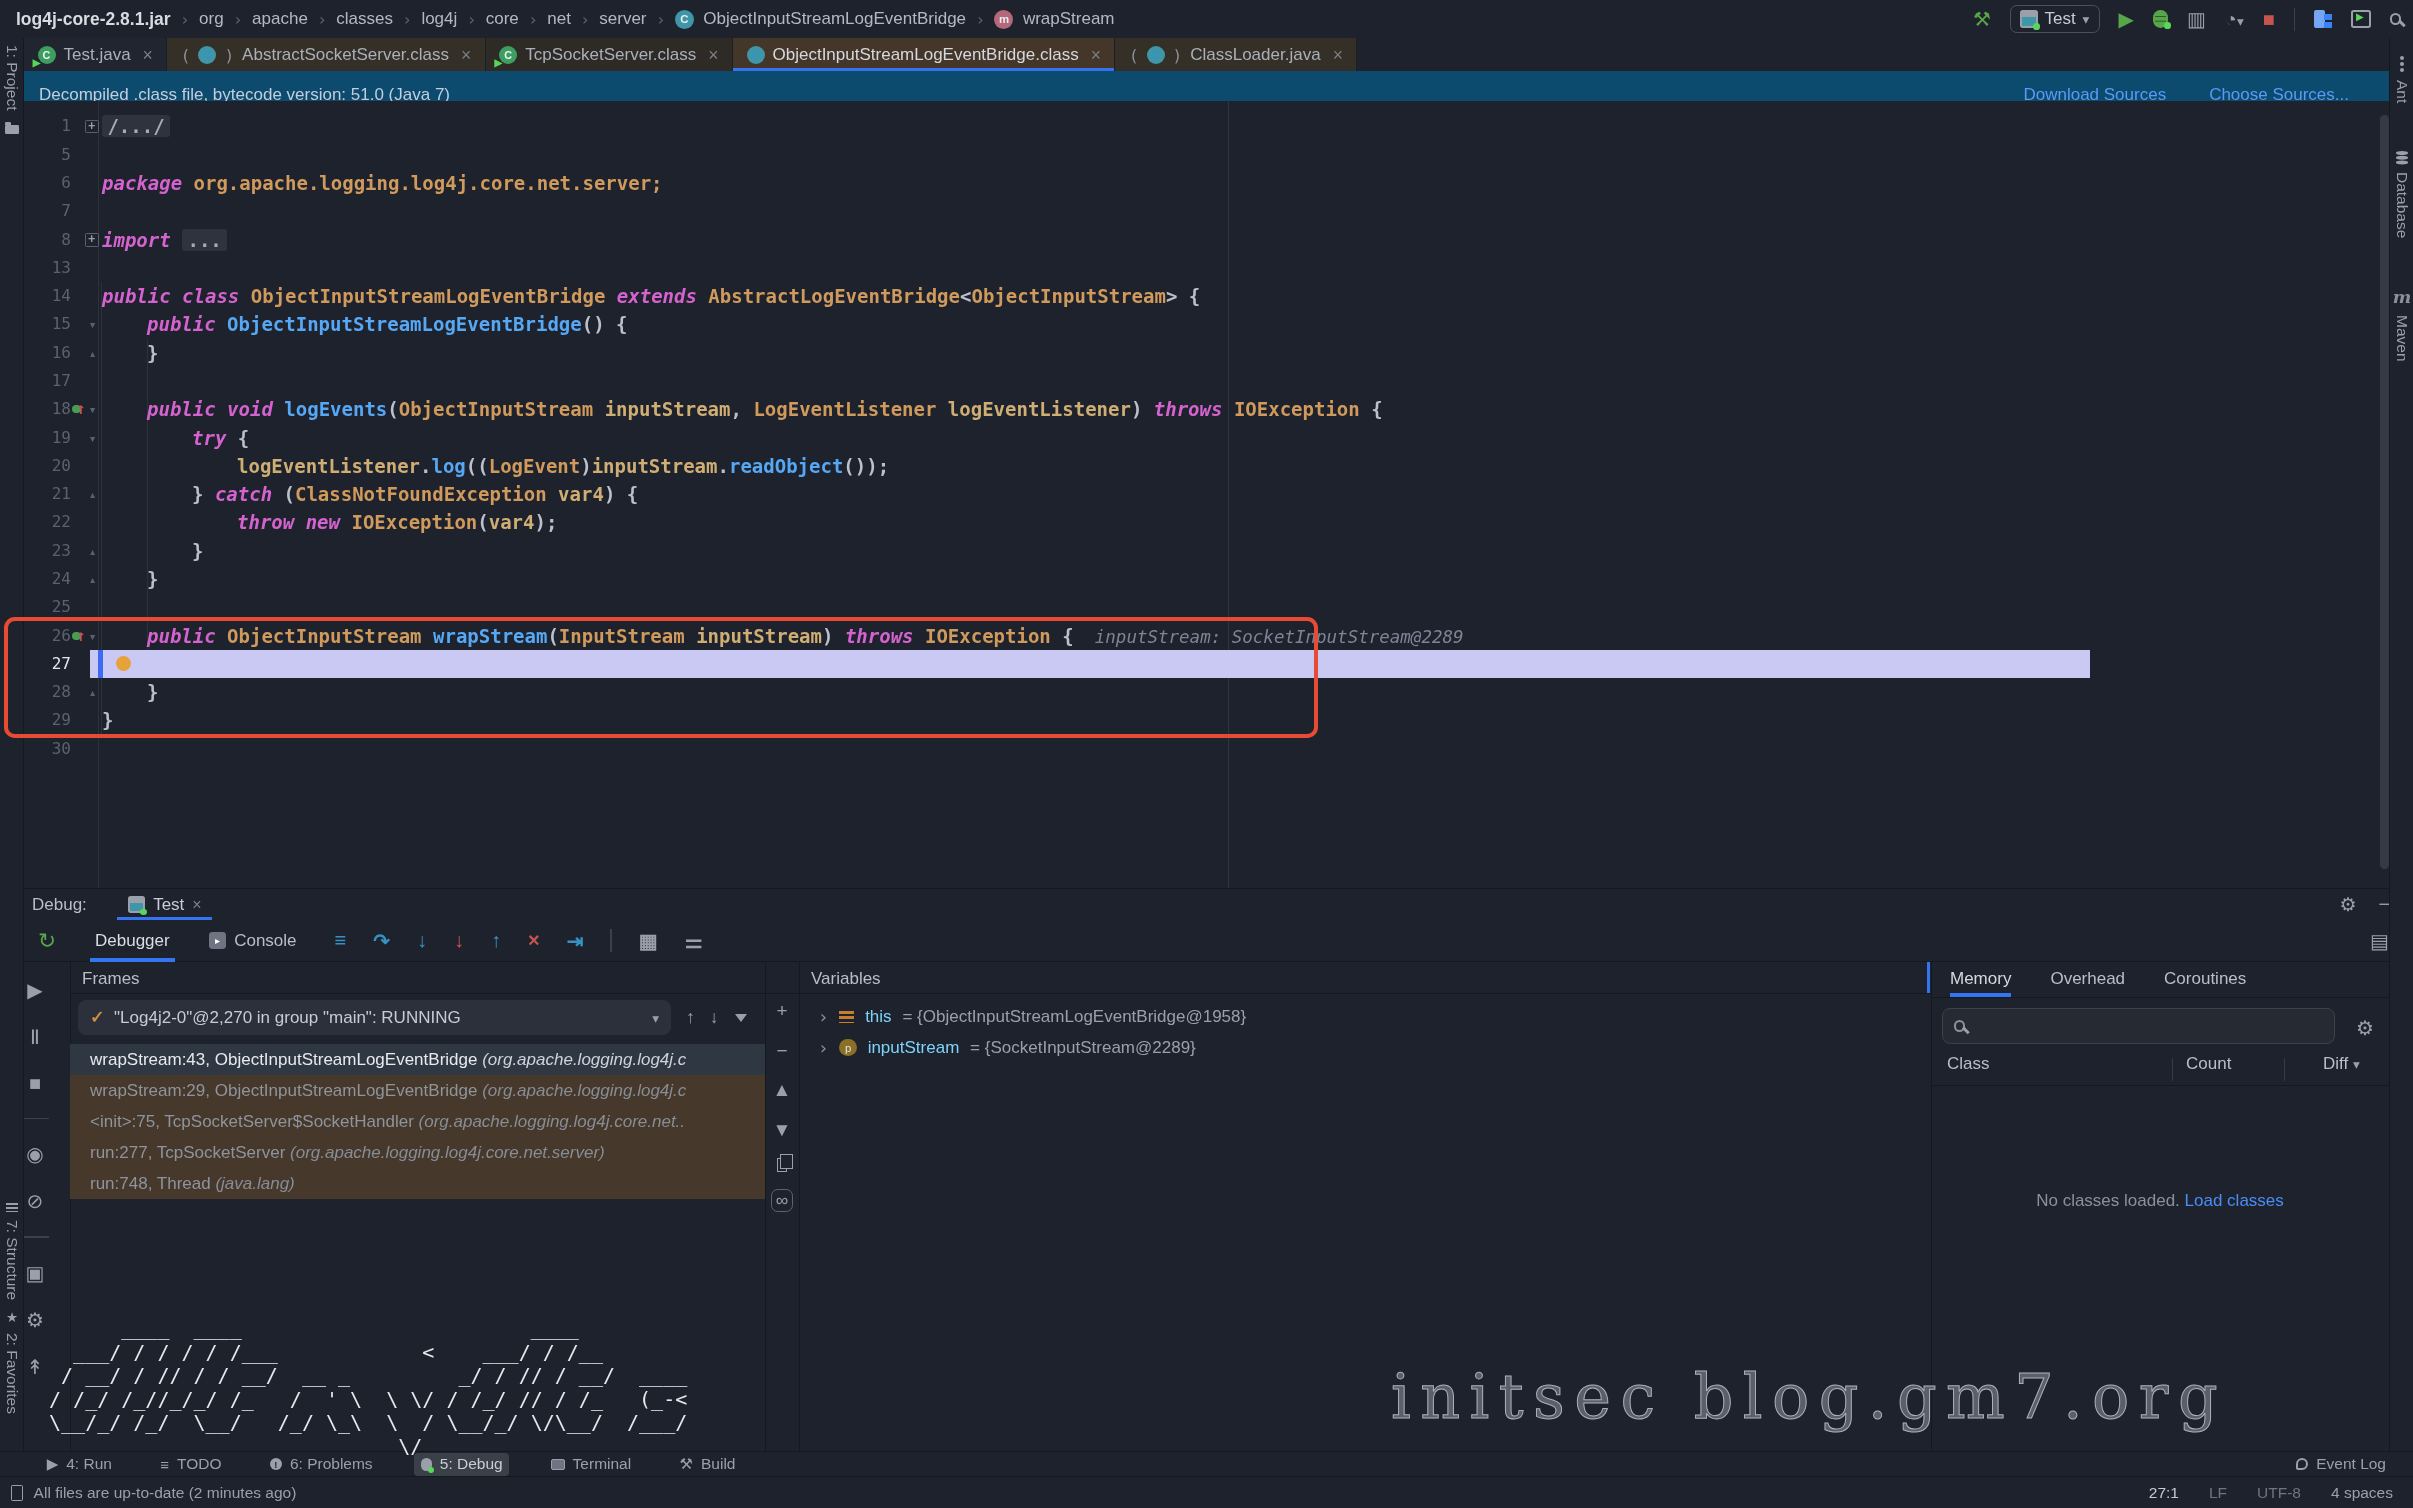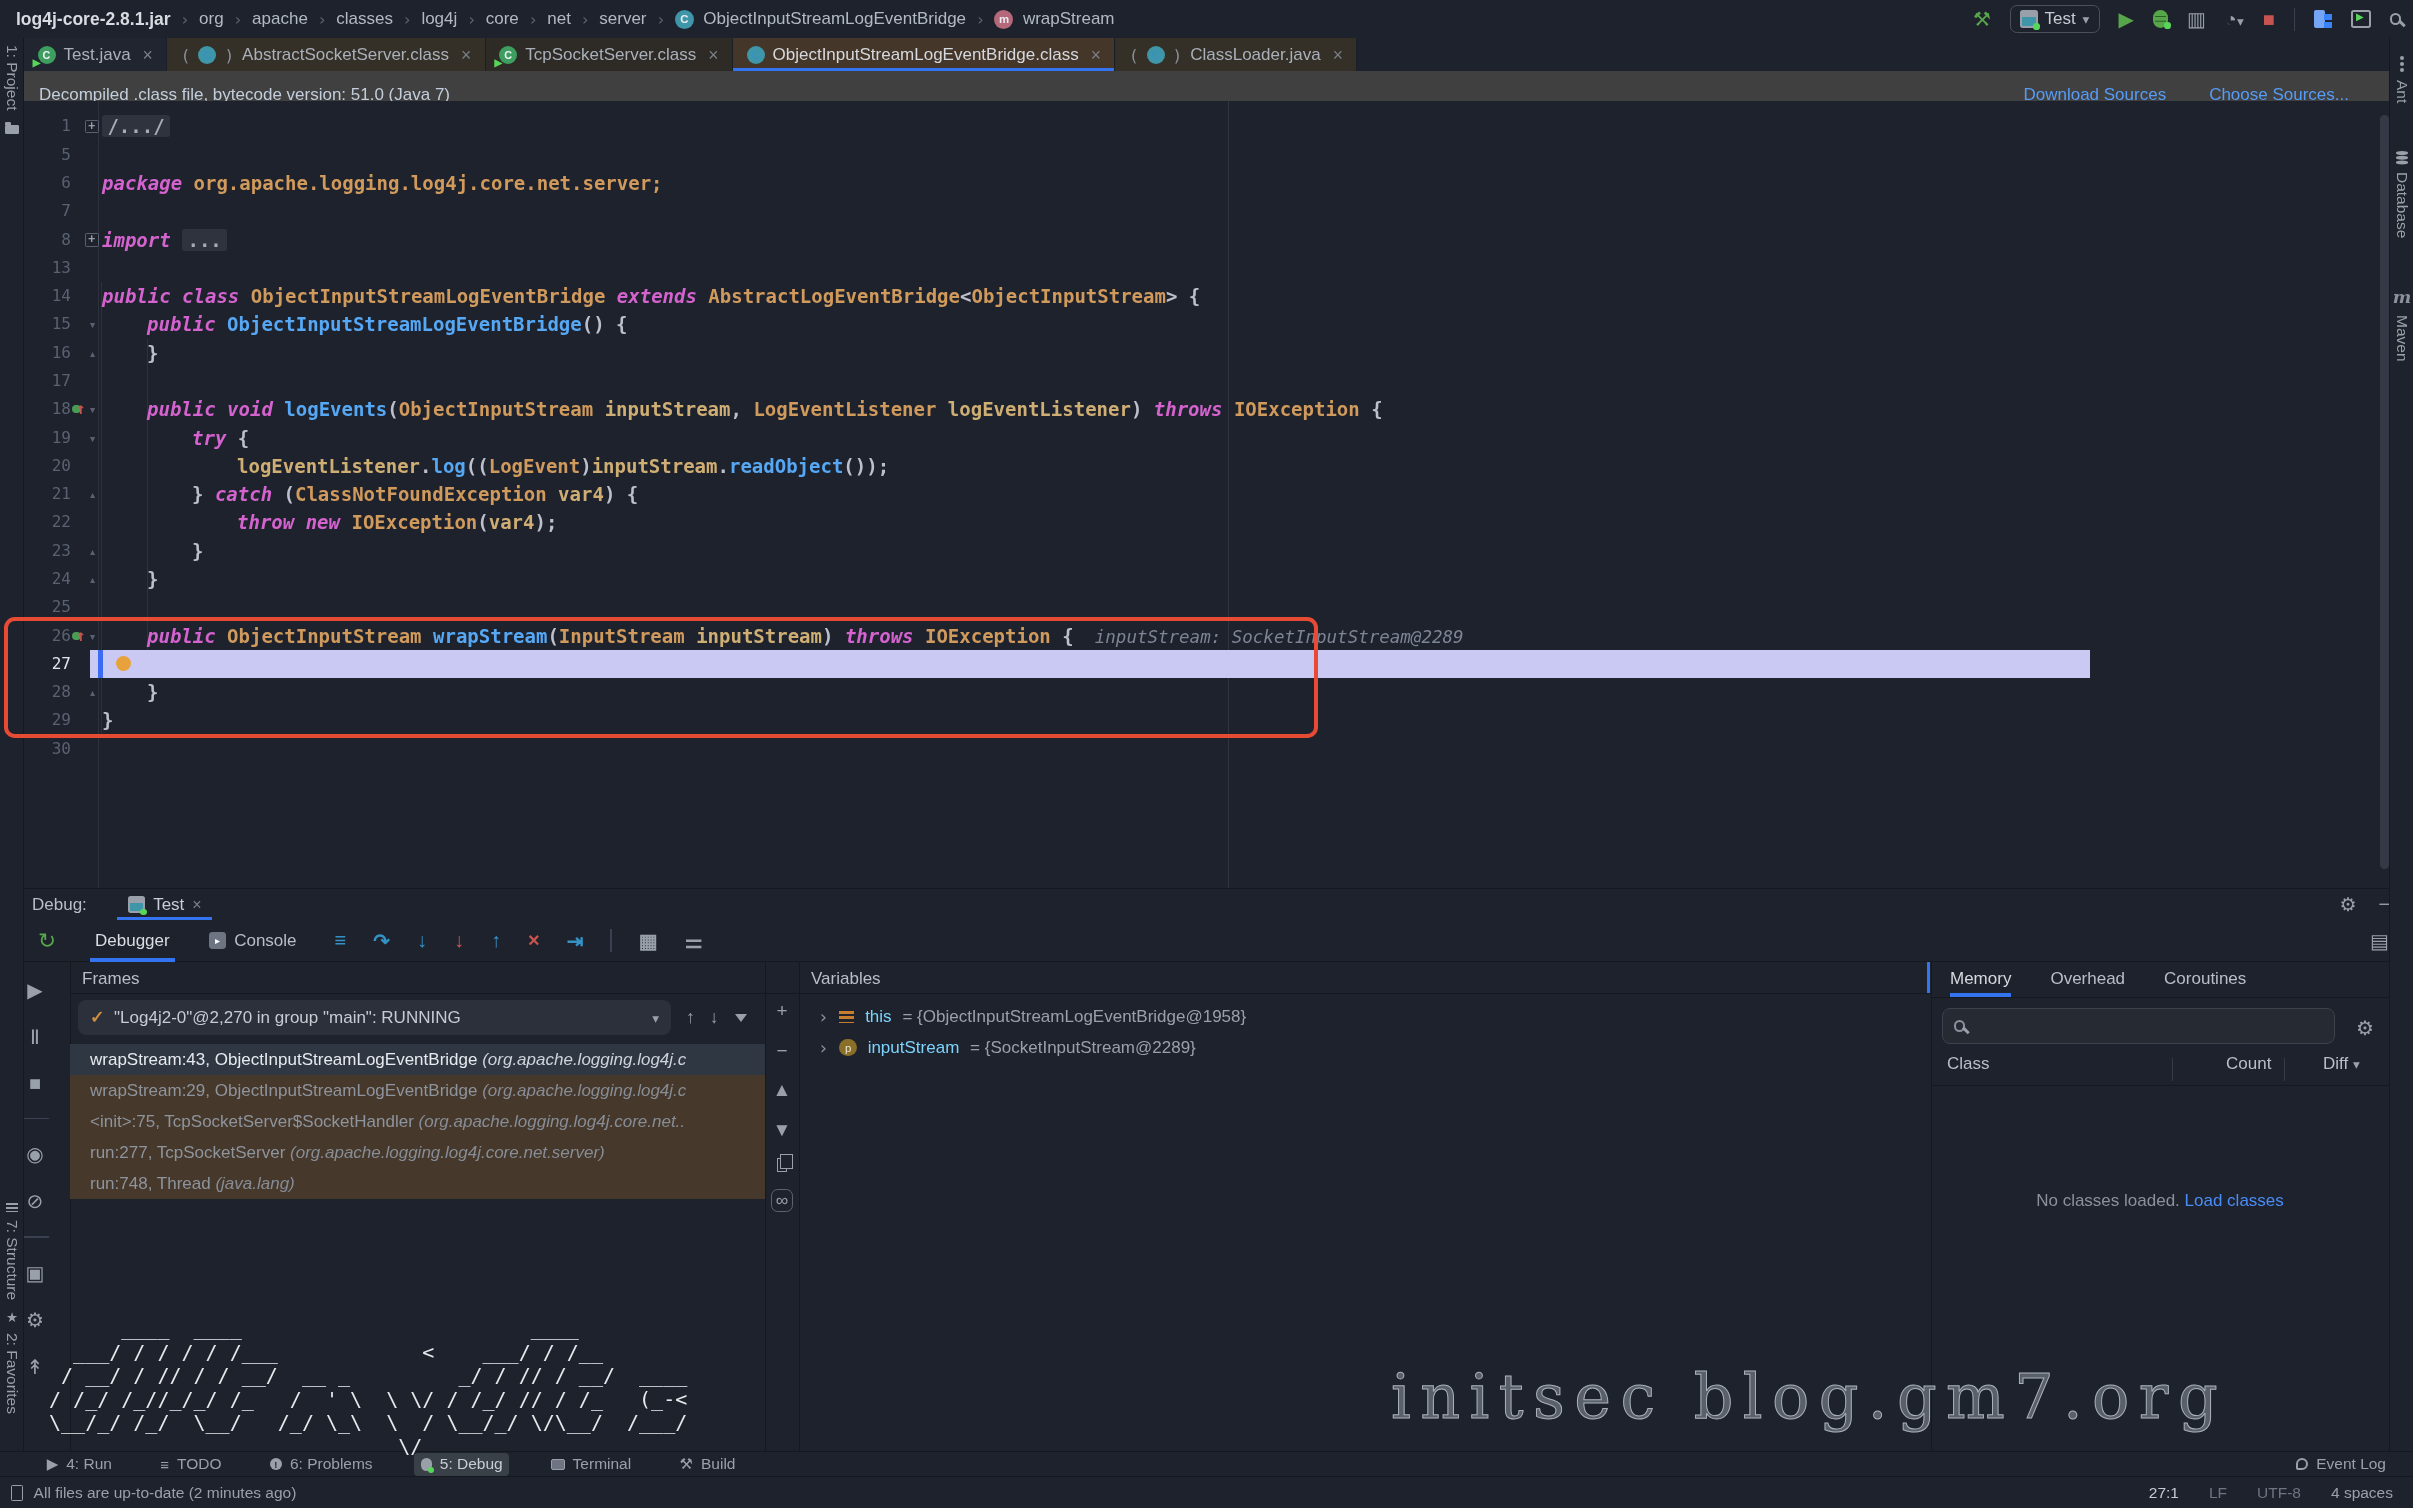--- a/index.html
+++ b/index.html
@@ -48,21 +48,21 @@
   .etab.active { background:#443629; color:#d5d8de; }
   .etab.active::after { content:""; position:absolute; left:0; right:0; bottom:0; height:4px; background:#3574f0; }
   .etab .close { color:#7a8088; font-size:17.5px; margin-left:4px; }
   .tab-ic { position:relative; display:inline-flex; width:18px; height:18px; border-radius:50%; align-items:center; justify-content:center; color:#eef2f6; font-size:10.8px; font-weight:bold; }
   .tab-ic.green { background:#3d9e5f; color:#eef2f6; }
   .tab-ic.teal { background:#3f96a8; }
   .tab-ic .runov { position:absolute; left:-4.7px; bottom:-4px; font-size:10px; color:#58d65a; }
   .paren { color:#8b919c; font-size:16px; font-family:"DejaVu Sans Mono",monospace; }
 
   
-  #banner { left:24px; top:71px; width:2365px; height:48px; background:#404040; display:flex; align-items:center; padding:0 40px 0 15px; }
+  #banner { left:24px; top:71px; width:2365px; height:48px; background:#0c4a6e; display:flex; align-items:center; padding:0 40px 0 15px; }
   #banner .msg { color:#c3cedd; font-size:17px; }
   #banner .links { margin-left:auto; display:flex; gap:43px; }
   #banner .link { color:#569cf6; font-size:17px; }
 
   
   #editor { left:24px; top:101px; width:2365px; height:787px; background:#1e222d; overflow:hidden; }
   .vline { position:absolute; width:0.7px; background:#2c313c; }
   #gutter-border { left:74px; top:0; height:787px; }
   #ruler { left:1204px; top:0; height:787px; background:#2f3440; }
   #scroll-thumb { left:2356px; top:13.5px; width:8.8px; height:754px; border-radius:4.7px; background:#474d59; opacity:.55; }
@@ -151,21 +151,21 @@
   #memory-panel { position:absolute; left:1931px; top:0; width:458px; height:489px; }
   #mem-tabs { display:flex; gap:39px; padding:6.7px 0 0 19px; }
   .mtab { position:relative; color:#b9bec8; font-size:17px; padding-bottom:8px; }
   .mtab.active { color:#d5d8de; }
   .mtab.active::after { content:""; position:absolute; left:0; right:0; bottom:0; height:3.4px; background:#3574f0; }
   #mem-tabline { position:absolute; left:0; top:35px; width:458px; height:1.3px; background:#14181f; }
   #mem-search { position:absolute; left:10.8px; top:46px; width:393px; height:36px; background:#262a33; border:1.3px solid #3b414d; border-radius:8px; display:flex; align-items:center; padding-left:10.8px; color:#8b919c; }
   #mem-gear { position:absolute; right:15px; top:54px; color:#9aa0aa; font-size:20px; }
   #mem-cols { position:absolute; left:0; top:92px; width:458px; height:31px; color:#b9bec8; font-size:17px; }
   #mem-cols .c1 { position:absolute; left:16px; }
-  #mem-cols .c2 { position:absolute; left:255px;margin-left:40px; }
+  #mem-cols .c2 { position:absolute; left:255px; }
   #mem-cols .c3 { position:absolute; left:352px;margin-left:40px; }
   #mem-cols .cd { position:absolute; top:4px; width:1.3px; height:23px; background:#343a46; }
   #mem-colline { position:absolute; left:0; top:123px; width:458px; height:1.3px; background:#14181f; }
   #mem-empty { position:absolute; left:0; top:229px; width:458px; text-align:center; font-size:17px; color:#8b919c; }
   #mem-empty .link { color:#4a8df7; }
 
   
   #bottom-bar { left:0; top:1451px; width:2413px; height:25.6px; background:#1e222c; border-top:1.3px solid #14181f; display:flex; align-items:center; padding-left:40px; gap:35px; }
   .bitem { display:flex; align-items:center; gap:8px; color:#9aa0aa; font-size:15.5px; height:23px; padding:0 6.7px; }
   .bitem.active { background:#3a4048; border-radius:4px; color:#c9cdd5; }

